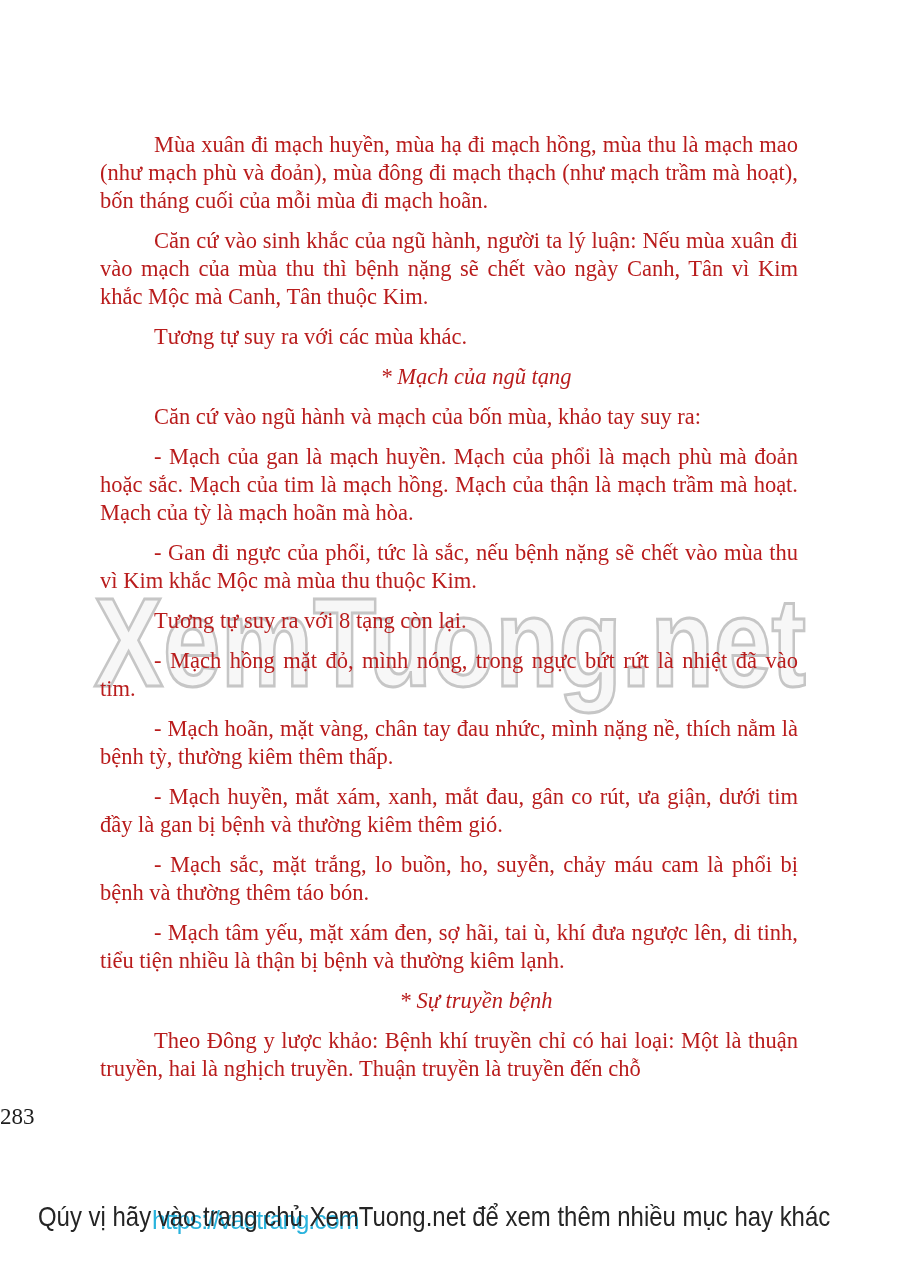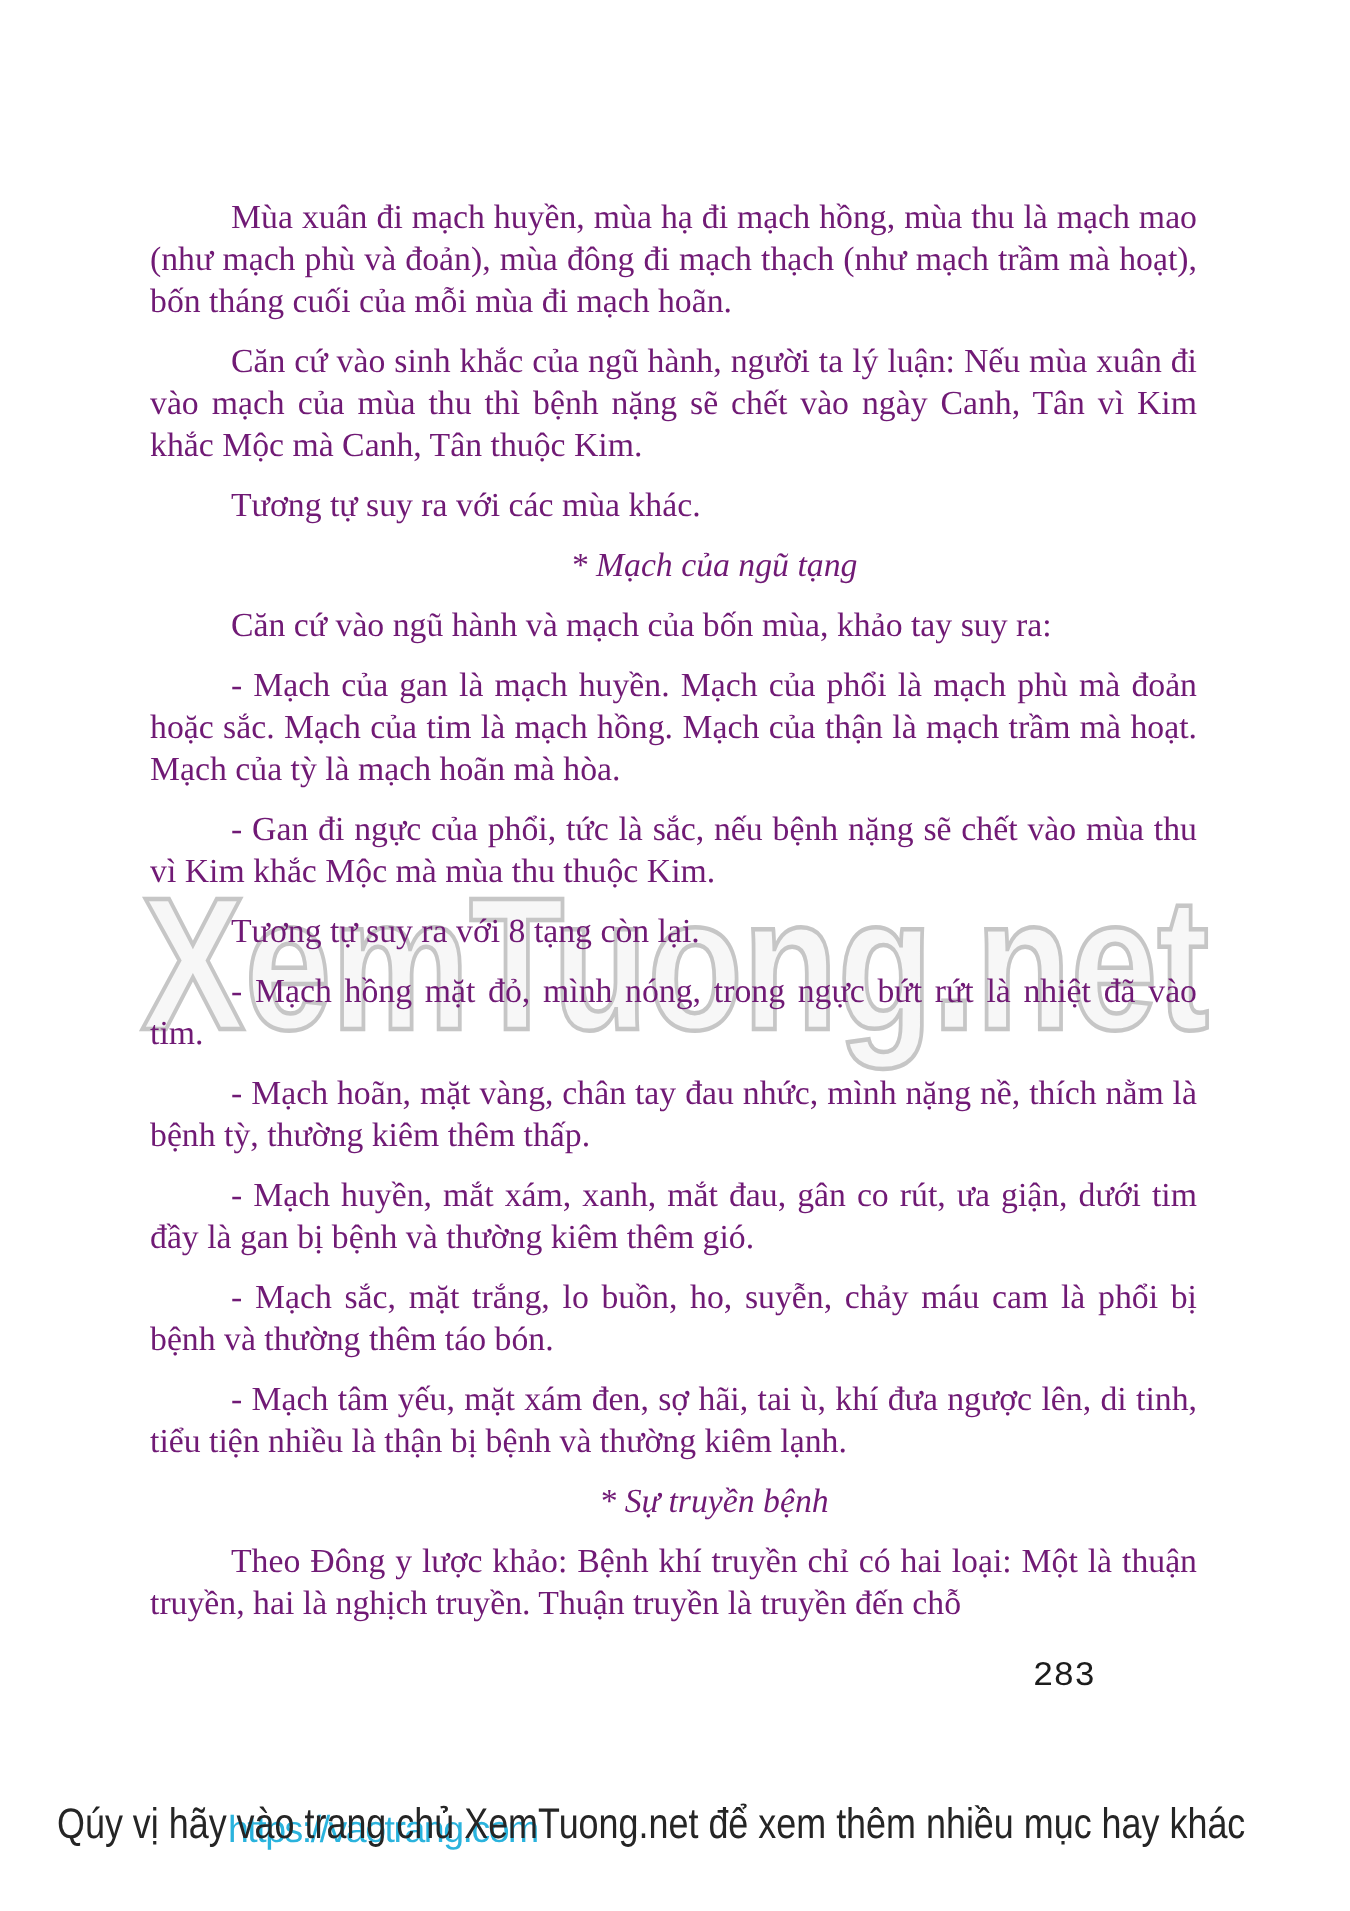--- a/index.html
+++ b/index.html
@@ -25,38 +25,37 @@
   .content {
     position: absolute;
     left: 100px; top: 131px;
     width: 698px;
     z-index: 2;
   }
   p.para {
     margin: 0 0 12px 0;
     font-size: 22.5px;
     line-height: 28px;
-    color: #701a75;
+    color: #b91c1c;
     text-align: justify;
     text-indent: 54px;
   }
   p.para.heading-italic {
     font-style: italic;
     text-align: center;
   }
 
   .page-number {
     position: absolute;
     top: 1104px; left: 0;
     width: 730px;
-    text-align: right;
+    text-align: left;
     font-size: 23px;
     color: #1c1c1c;
     z-index: 2;
-    font-family: Liberation Mono, monospace;
   }
 
   
   .footer {
     position: absolute;
     left: 0; top: 1192px;
     width: 900px; height: 60px;
     background: #ffffff;
     z-index: 3;
   }

